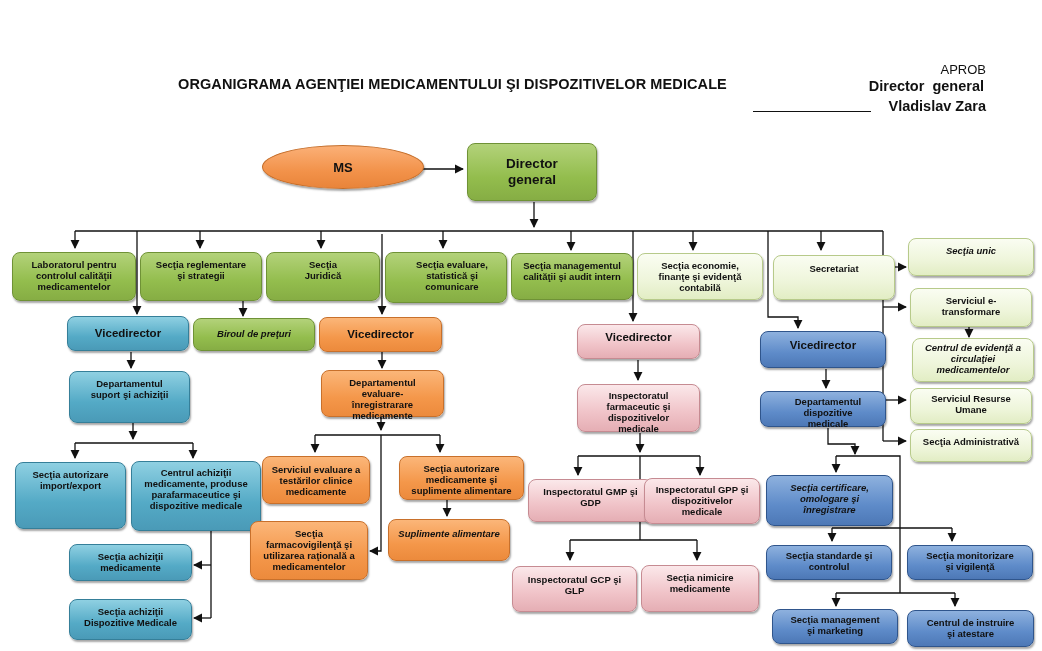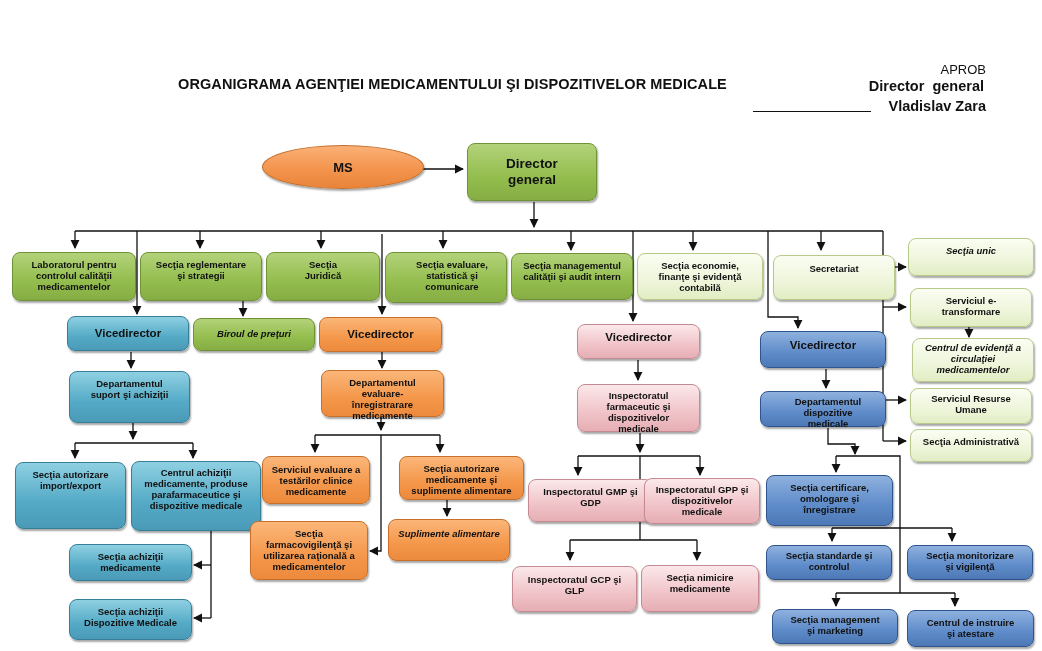--- a/index.html
+++ b/index.html
@@ -144,17 +144,17 @@
 <div class="node orange top" style="left:250px;top:521px;width:118px;height:59px;padding-left:10px;padding-right:10px;">Secţia farmacovigilenţă şi utilizarea raţională a medicamentelor</div>
 <div class="node orange top it" style="left:388px;top:519px;width:122px;height:42px;padding-top:9px;">Suplimente alimentare</div>
 
 <div class="node pink top" style="left:577px;top:384px;width:123px;height:48px;padding-top:6px;padding-left:12px;padding-right:12px;">Inspectoratul farmaceutic şi dispozitivelor medicale</div>
 <div class="node pink top" style="left:528px;top:479px;width:125px;height:43px;padding-top:7px;padding-left:14px;padding-right:14px;">Inspectoratul GMP şi GDP</div>
 <div class="node pink top" style="left:644px;top:478px;width:116px;height:46px;padding-top:6px;">Inspectoratul GPP şi dispozitivelor medicale</div>
 <div class="node pink top" style="left:512px;top:566px;width:125px;height:46px;padding-top:8px;padding-left:14px;padding-right:14px;">Inspectoratul GCP şi GLP</div>
 <div class="node pink top" style="left:641px;top:565px;width:118px;height:47px;padding-left:22px;padding-right:22px;">Secţia nimicire medicamente</div>
 
 <div class="node blue top" style="left:760px;top:391px;width:126px;height:36px;padding-top:5px;padding-left:24px;padding-right:14px;">Departamentul dispozitive medicale</div>
-<div class="node blue top" style="left:766px;top:475px;width:127px;height:51px;padding-left:22px;padding-right:22px;">Secţia certificare, omologare şi înregistrare</div>
+<div class="node blue top" style="left:766px;top:475px;width:127px;height:51px;padding-left:22px;padding-right:22px;font-style:italic;">Secţia certificare, omologare şi înregistrare</div>
 <div class="node blue top" style="left:766px;top:545px;width:126px;height:35px;padding-top:5px;padding-left:18px;padding-right:18px;">Secţia standarde şi controlul</div>
 <div class="node blue top" style="left:907px;top:545px;width:126px;height:35px;padding-top:5px;padding-left:14px;padding-right:14px;">Secţia monitorizare şi vigilenţă</div>
 <div class="node blue top" style="left:772px;top:609px;width:126px;height:35px;padding-top:5px;padding-left:14px;padding-right:14px;">Secţia management şi marketing</div>
 <div class="node blue" style="left:907px;top:610px;width:127px;height:37px;padding-left:18px;padding-right:18px;">Centrul de instruire şi atestare</div>
 
 </body></html>

